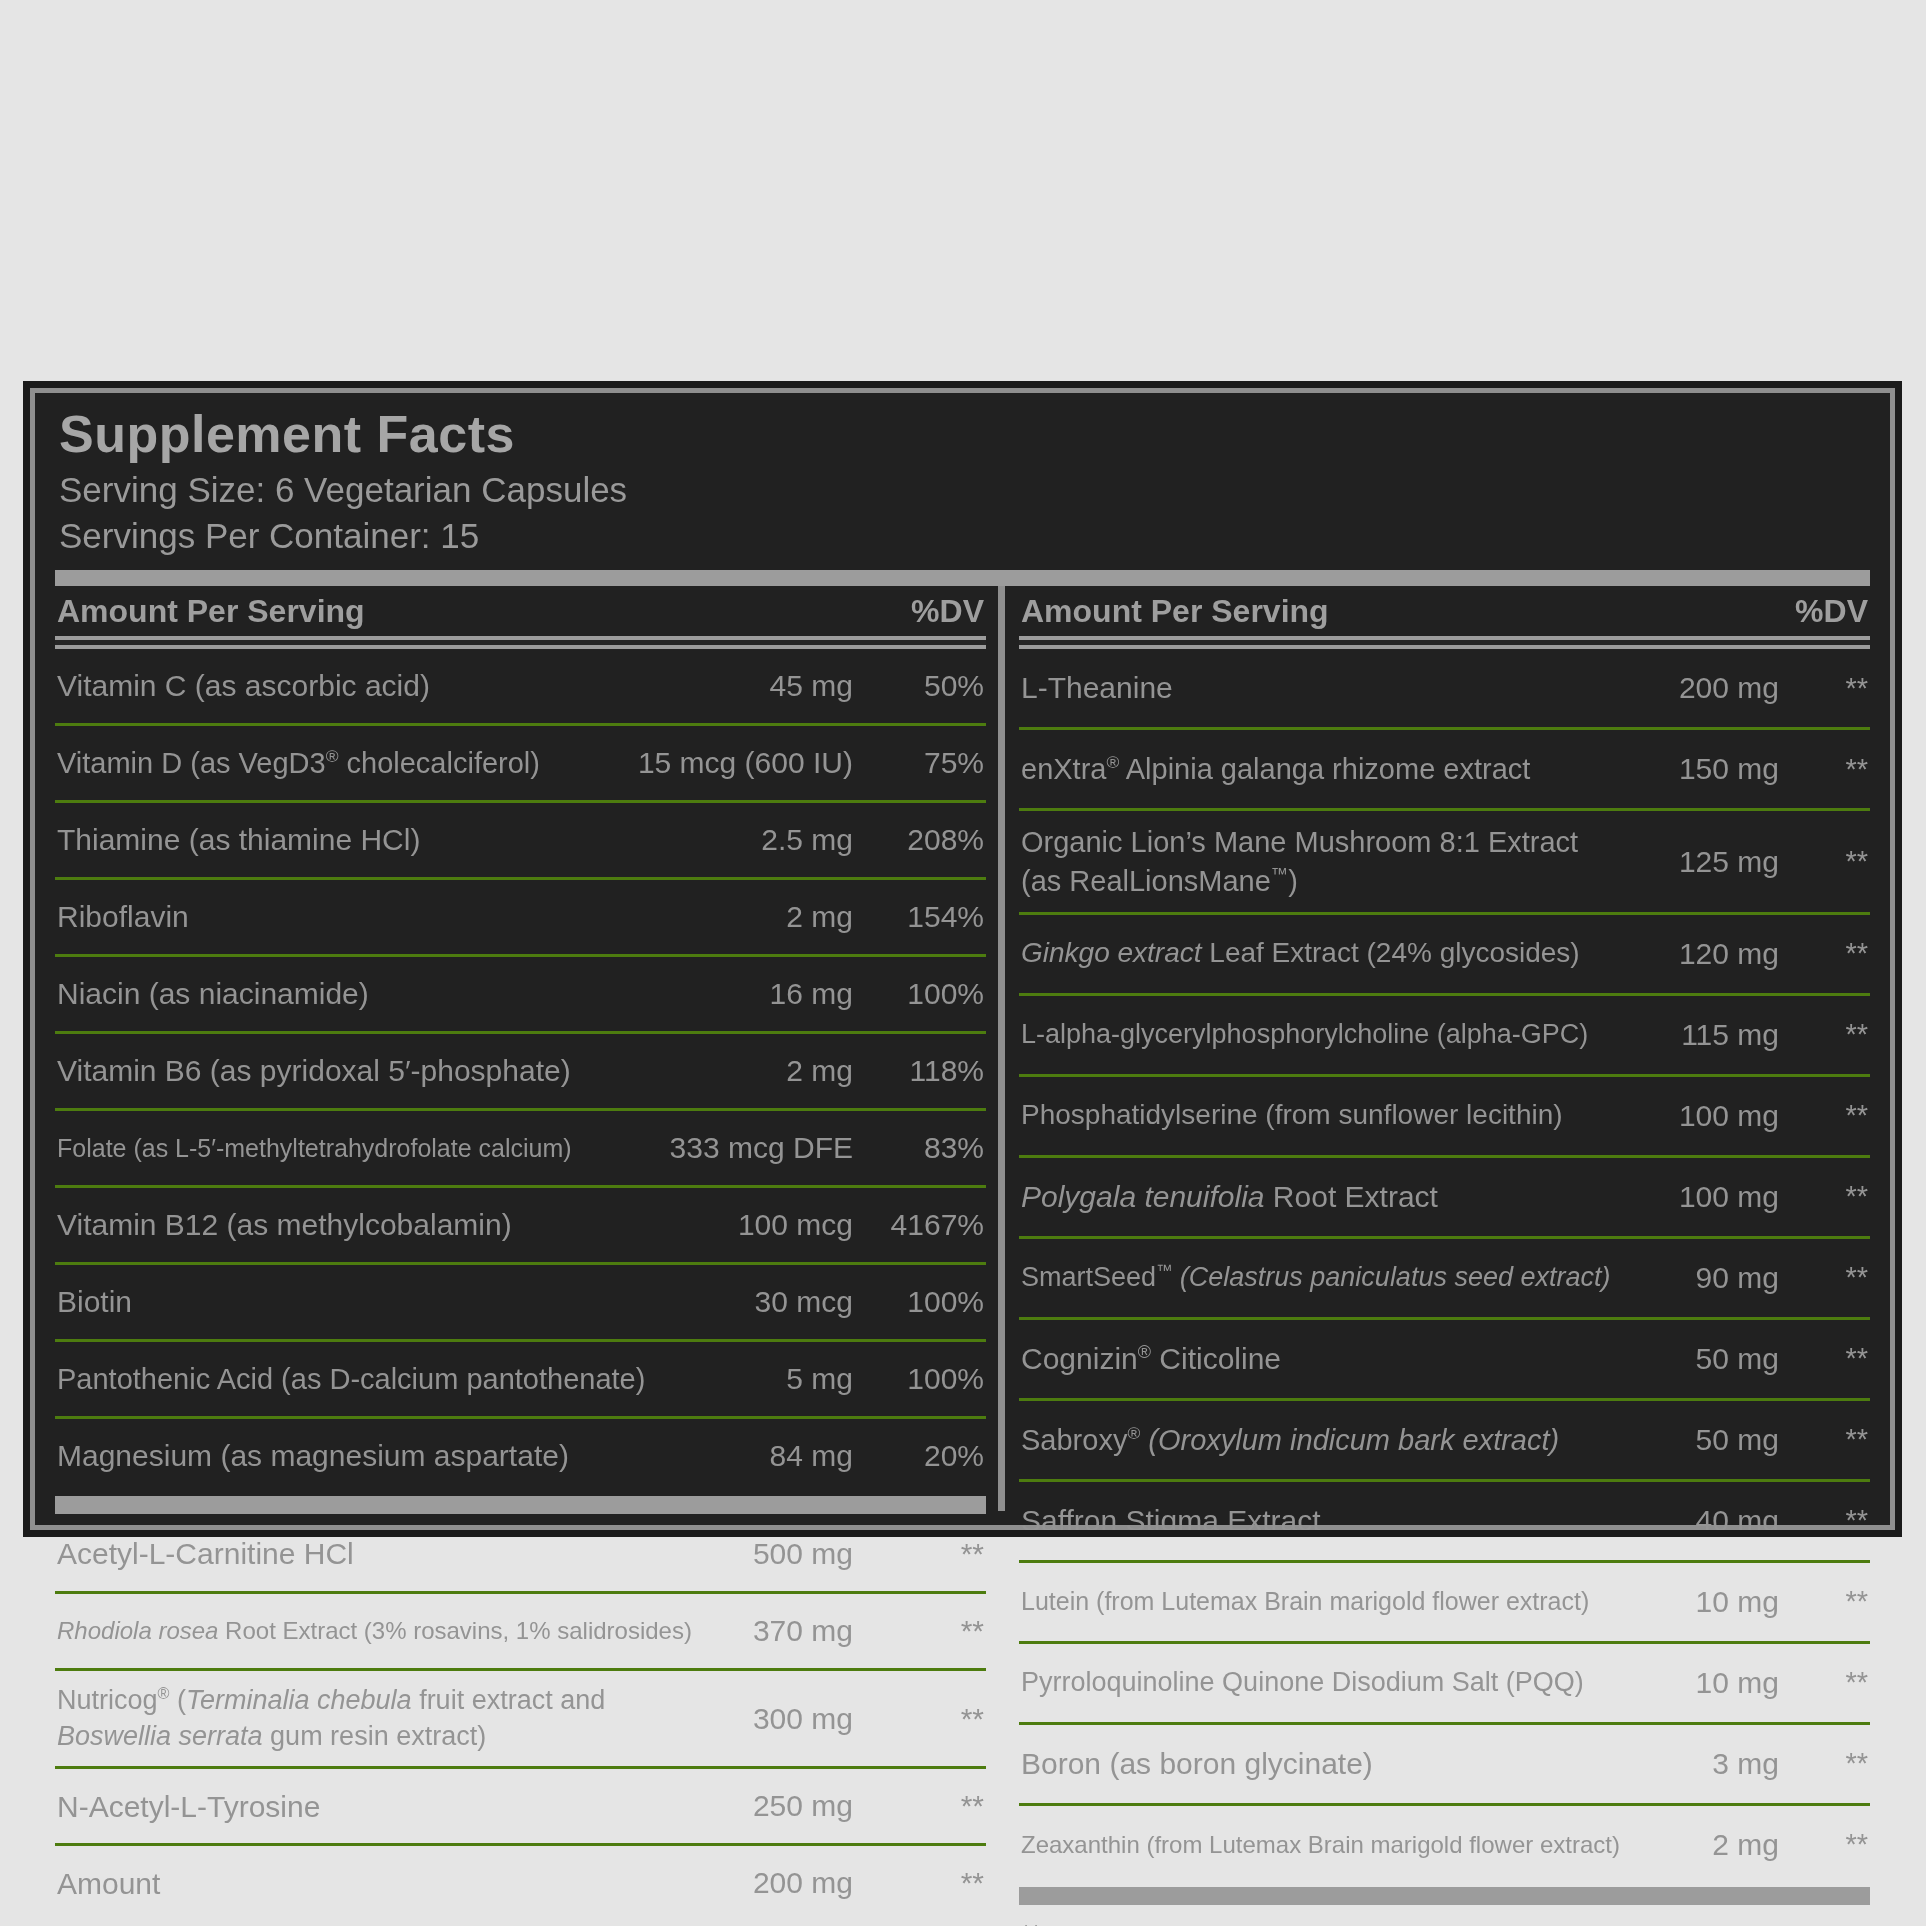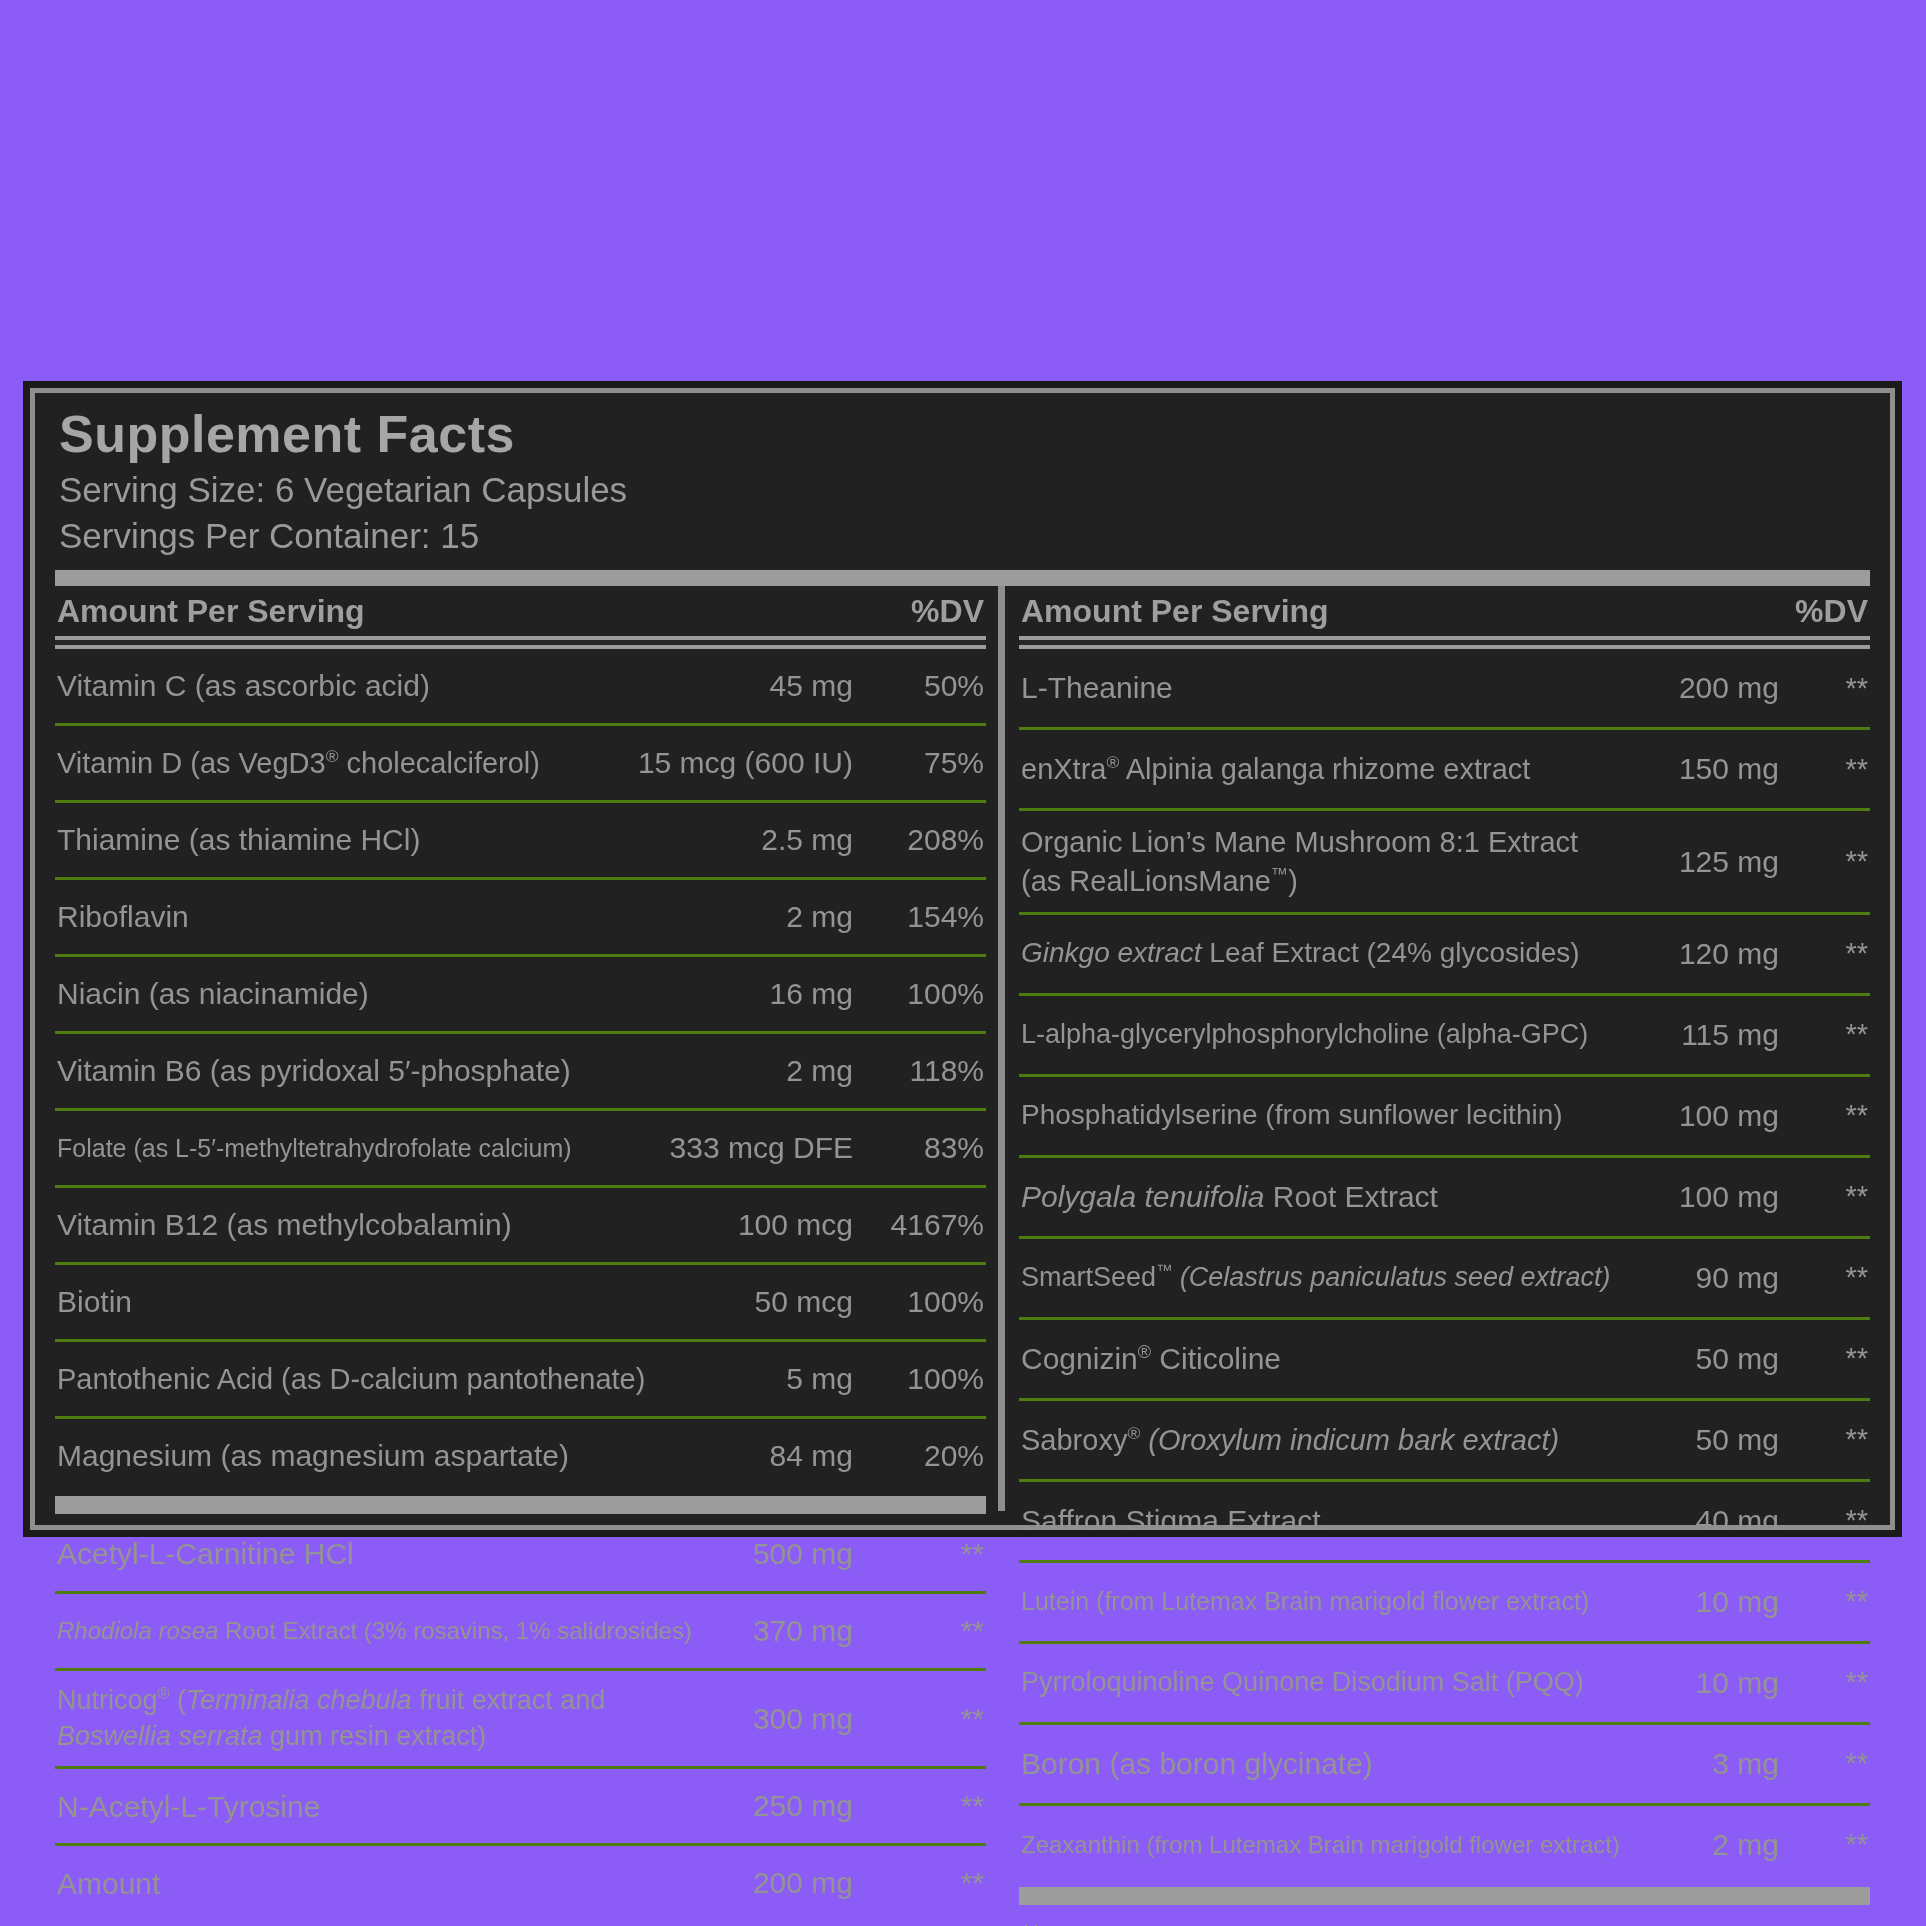--- a/index.html
+++ b/index.html
@@ -1,16 +1,16 @@
 <!DOCTYPE html>
 <html><head>
 <meta charset="utf-8">
 <style>
   html,body{margin:0;padding:0;}
-  .page{position:relative;width:1927px;height:1927px;background:#8b5cf6;overflow:hidden;
+  .page{position:relative;width:1927px;height:1927px;background:#e5e5e5;overflow:hidden;
         font-family:"Liberation Sans",sans-serif;}
   .panel{position:absolute;left:30px;top:388px;width:1865px;height:1142px;box-sizing:border-box;
          background:#212121;border:5px solid #8f8f8f;outline:7px solid #1b1b1b;
          padding:8px 20px 14px 20px;display:flex;flex-direction:column;color:#949494;}
   .title{font-size:52px;font-weight:bold;color:#a6a6a6;line-height:1.12;margin:4px 0 2px 4px;letter-spacing:0.5px;}
   .serv{font-size:35px;color:#9a9a9a;line-height:1.2;margin:4px 0 0 4px;}
   .bar-thick{height:16px;background:#9c9c9c;margin-top:13px;flex:0 0 auto;}
   .cols{display:flex;flex:1;min-height:0;align-items:stretch;}
   .col{display:flex;flex-direction:column;box-sizing:border-box;min-width:0;}
   .col-left{width:943px;padding-right:12px;}
@@ -89,21 +89,21 @@
               <div class="amt">333 mcg DFE</div>
               <div class="dv">83%</div>
             </div>
             <div class="row">
               <div class="name"><span>Vitamin B12 (as methylcobalamin)</span></div>
               <div class="amt">100 mcg</div>
               <div class="dv">4167%</div>
             </div>
             <div class="row">
               <div class="name"><span>Biotin</span></div>
-              <div class="amt">50 mcg</div>
+              <div class="amt">30 mcg</div>
               <div class="dv">100%</div>
             </div>
             <div class="row">
               <div class="name" style="font-size: 29px;"><span>Pantothenic Acid (as D-calcium pantothenate)</span></div>
               <div class="amt">5 mg</div>
               <div class="dv">100%</div>
             </div>
             <div class="row">
               <div class="name"><span>Magnesium (as magnesium aspartate)</span></div>
               <div class="amt">84 mg</div>

